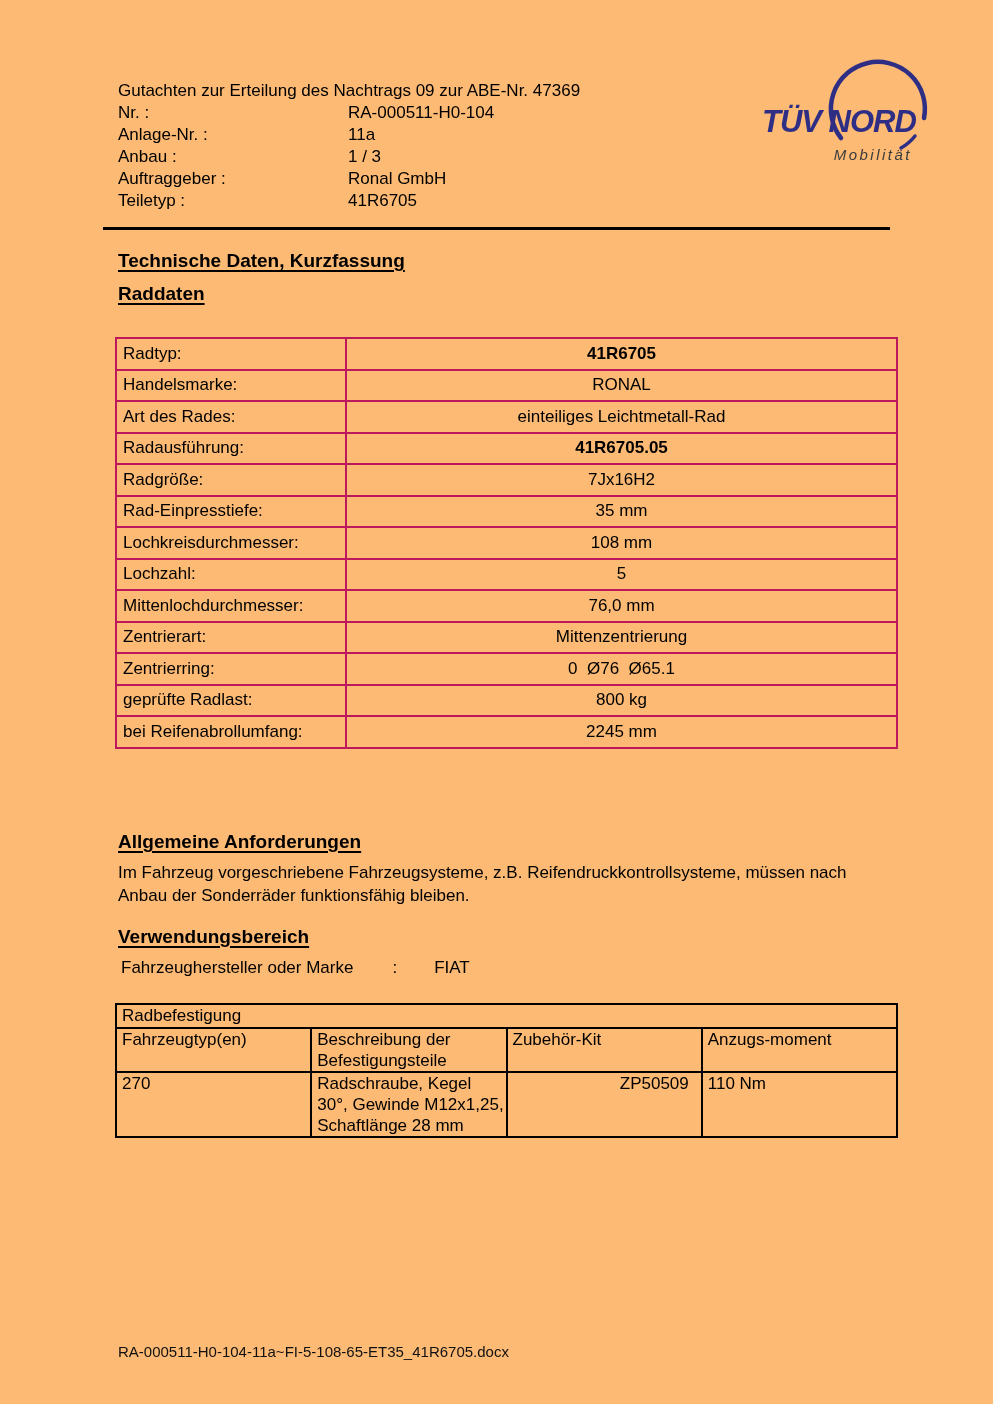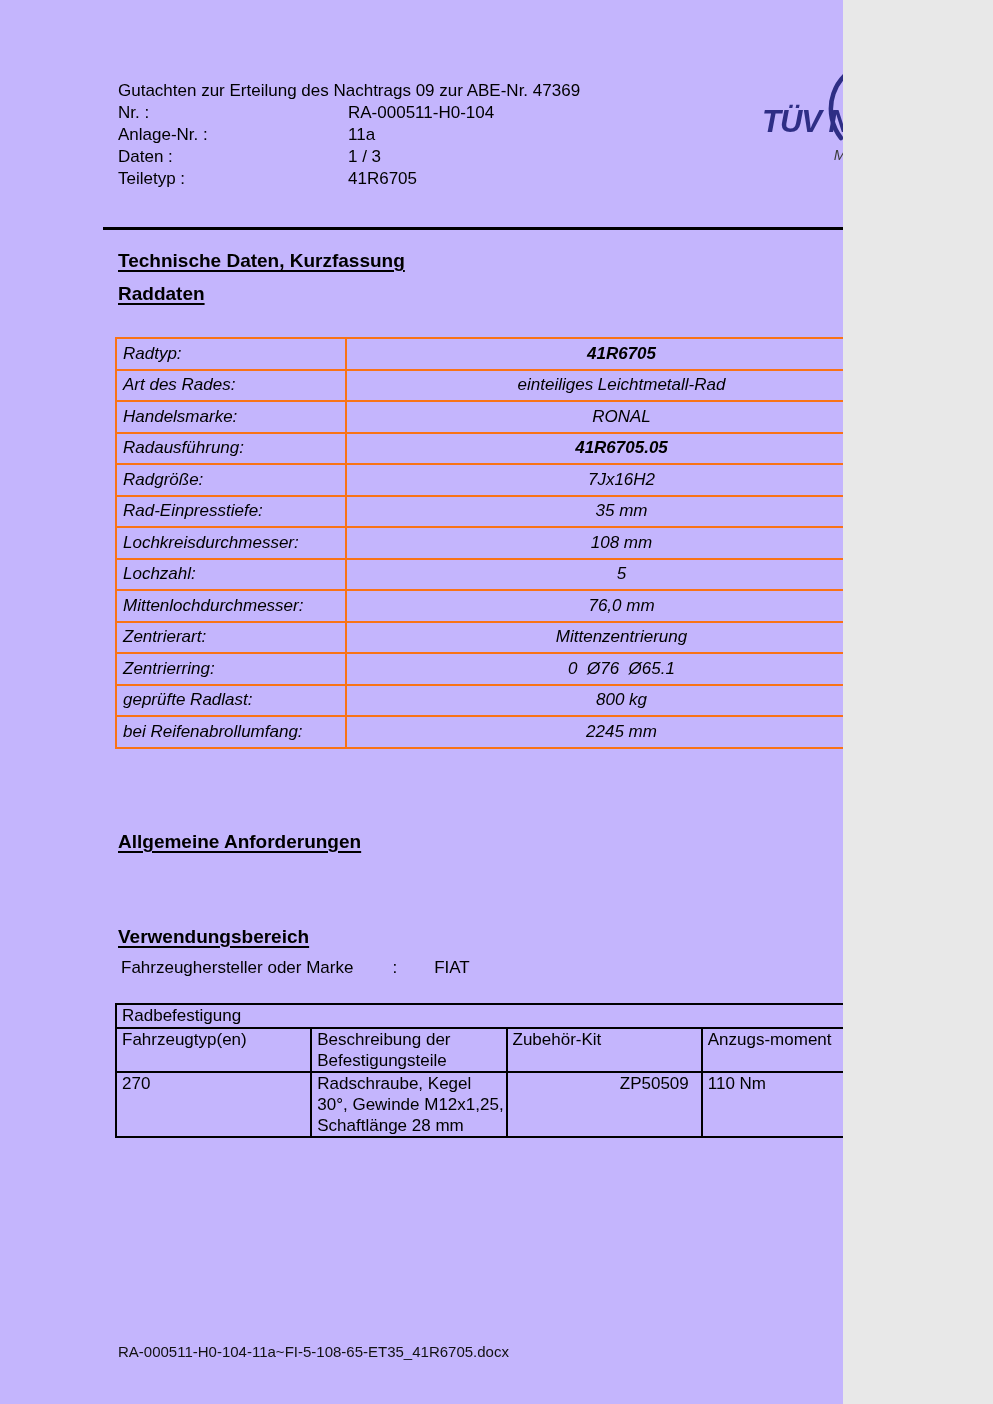--- a/index.html
+++ b/index.html
@@ -1,19 +1,19 @@
 <!DOCTYPE html>
 <html><head>
 <meta charset="utf-8">
 <style>
   html,body{margin:0;padding:0;background:#e8e8e8;}
   .page{
     position:relative;
-    width:843px;height:1404px;
-    background:#c4b5fd;
+    width:993px;height:1404px;
+    background:#fdba74;
     font-family:"Liberation Sans",sans-serif;
     color:#000;
     overflow:hidden;
   }
   
   .doc-header{position:absolute;left:118px;top:80px;width:650px;font-size:17px;line-height:22px;}
   .doc-header .field-row{display:grid;grid-template-columns:230px 1fr;}
   
   .logo{position:absolute;left:752px;top:38px;width:212px;height:140px;}
   .logo svg{position:absolute;left:0;top:0;}
@@ -34,21 +34,21 @@
     text-decoration:underline;text-decoration-thickness:2px;text-underline-offset:3px;
   }
   .h-tech{position:absolute;left:118px;top:250px;}
   .h-rad{position:absolute;left:118px;top:283px;}
   
   table{border-collapse:collapse;}
   .raddaten{
     position:absolute;left:115px;top:337px;width:783px;
     font-size:17px;table-layout:fixed;
   }
-  .raddaten td{border:2px solid #f97316;height:29.5px;padding:0;font-style:italic;}
+  .raddaten td{border:2px solid #be185d;height:29.5px;padding:0;}
   .raddaten td.lbl{width:222px;padding-left:6px;text-align:left;}
   .raddaten td.val{text-align:center;white-space:pre-wrap;}
   .raddaten tr.bold td.val{font-weight:bold;}
   
   .h-allg{position:absolute;left:118px;top:831px;text-align:center;}
   .allg-text{position:absolute;left:118px;top:861px;width:772px;font-size:17px;line-height:23px;}
   
   .h-verw{position:absolute;left:118px;top:926px;}
   .verw-line{position:absolute;left:121px;top:958px;font-size:17px;display:flex;gap:24px;}
   .verw-line .sep{margin-left:15px;margin-right:13px;}
@@ -78,22 +78,26 @@
     <div>Gutachten zur Erteilung des Nachtrags 09 zur ABE-Nr. 47369</div>
     <div class="field-row">
       <span>Nr. :</span>
       <span>RA-000511-H0-104</span>
     </div>
     <div class="field-row">
       <span>Anlage-Nr. :</span>
       <span>11a</span>
     </div>
     <div class="field-row">
-      <span>Daten :</span>
+      <span>Anbau :</span>
       <span>1 / 3</span>
+    </div>
+    <div class="field-row">
+      <span>Auftraggeber :</span>
+      <span>Ronal GmbH</span>
     </div>
     <div class="field-row">
       <span>Teiletyp :</span>
       <span>41R6705</span>
     </div>
   </div>
 
   <div class="logo">
     <svg width="212" height="140" viewBox="0 0 212 140">
       <path d="M 89 100 A 47 47 0 1 1 172 80" fill="none" stroke="#2e2e85" stroke-width="4.5" stroke-linecap="round"></path>
@@ -108,26 +112,26 @@
   <div class="h-underline h-tech">Technische Daten, Kurzfassung</div>
   <div class="h-underline h-rad">Raddaten</div>
 
   <table class="raddaten">
     <tbody>
       <tr class="bold">
         <td class="lbl">Radtyp:</td>
         <td class="val">41R6705</td>
       </tr>
       <tr>
+        <td class="lbl">Handelsmarke:</td>
+        <td class="val">RONAL</td>
+      </tr>
+      <tr>
         <td class="lbl">Art des Rades:</td>
         <td class="val">einteiliges Leichtmetall-Rad</td>
-      </tr>
-      <tr>
-        <td class="lbl">Handelsmarke:</td>
-        <td class="val">RONAL</td>
       </tr>
       <tr class="bold">
         <td class="lbl">Radausführung:</td>
         <td class="val">41R6705.05</td>
       </tr>
       <tr>
         <td class="lbl">Radgröße:</td>
         <td class="val">7Jx16H2</td>
       </tr>
       <tr>
@@ -159,20 +163,21 @@
         <td class="val">800 kg</td>
       </tr>
       <tr>
         <td class="lbl">bei Reifenabrollumfang:</td>
         <td class="val">2245 mm</td>
       </tr>
     </tbody>
   </table>
 
   <div class="h-underline h-allg">Allgemeine Anforderungen</div>
+  <div class="allg-text">Im Fahrzeug vorgeschriebene Fahrzeugsysteme, z.B. Reifendruckkontrollsysteme, müssen nach Anbau der Sonderräder funktionsfähig bleiben.</div>
 
   <div class="h-underline h-verw">Verwendungsbereich</div>
   <div class="verw-line">
     <span>Fahrzeughersteller oder Marke</span>
     <span class="sep">:</span>
     <span>FIAT</span>
   </div>
 
   <table class="radbef">
     <tbody>

